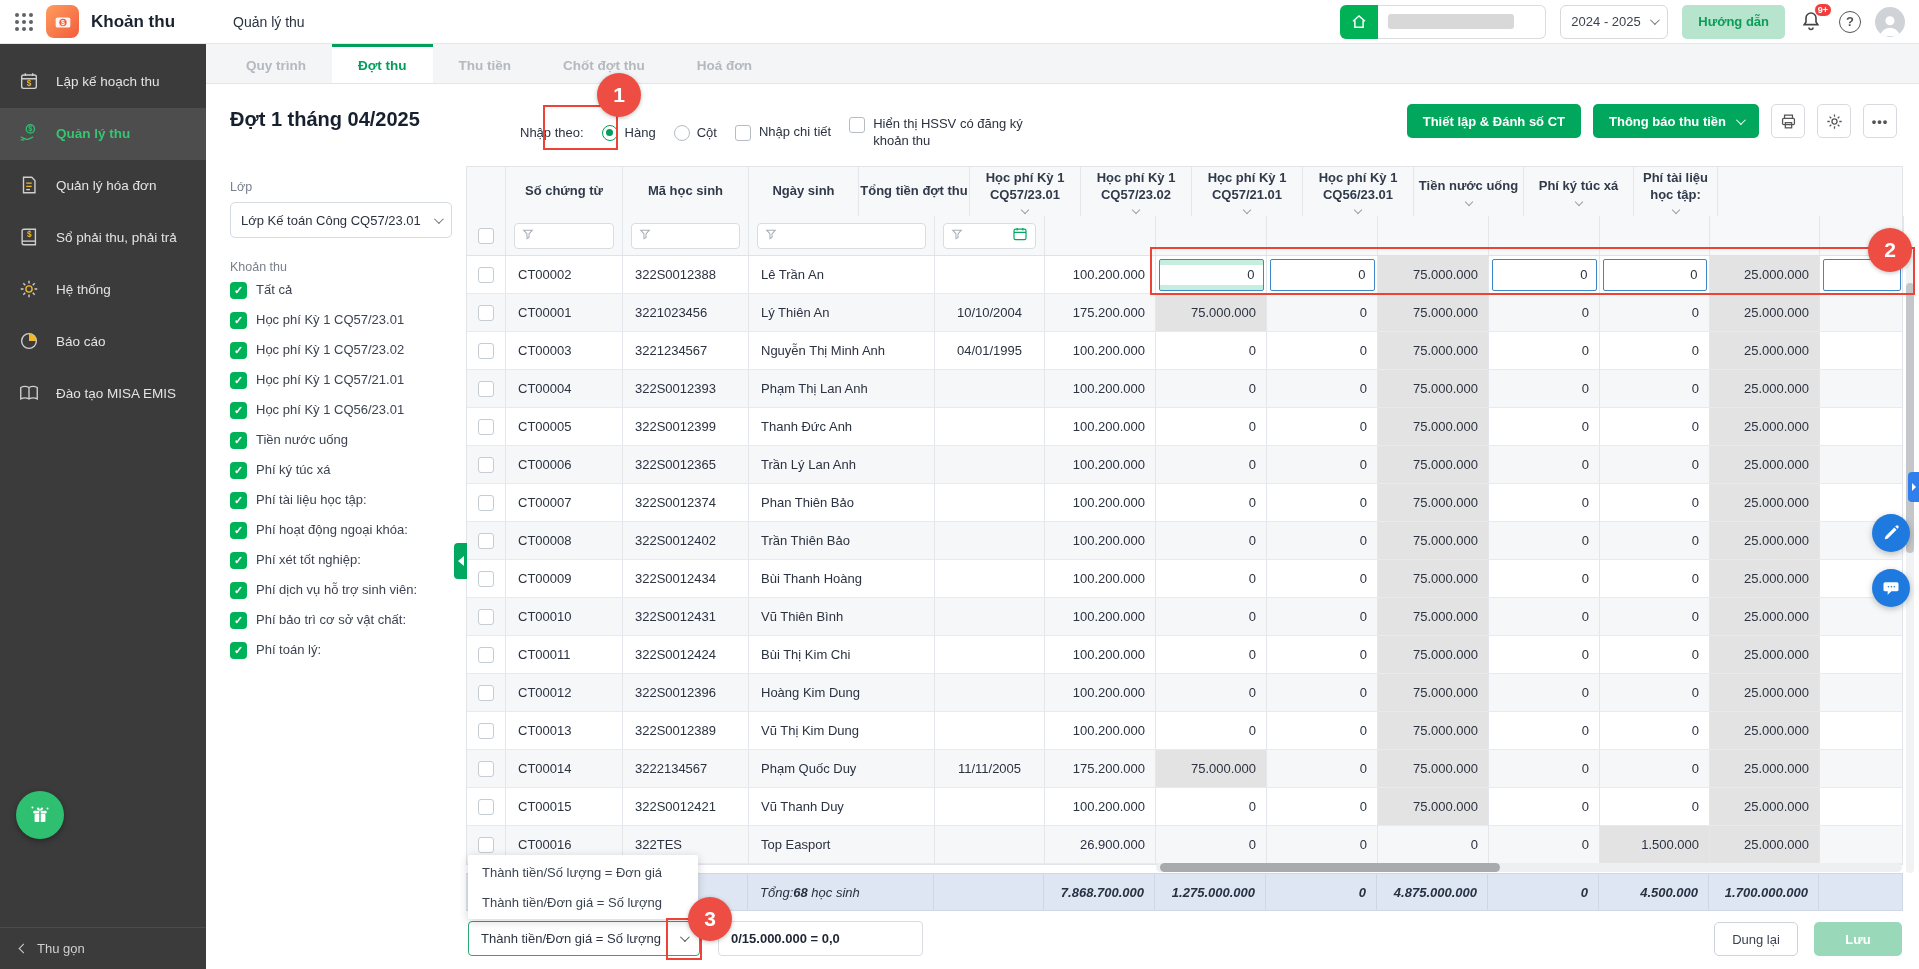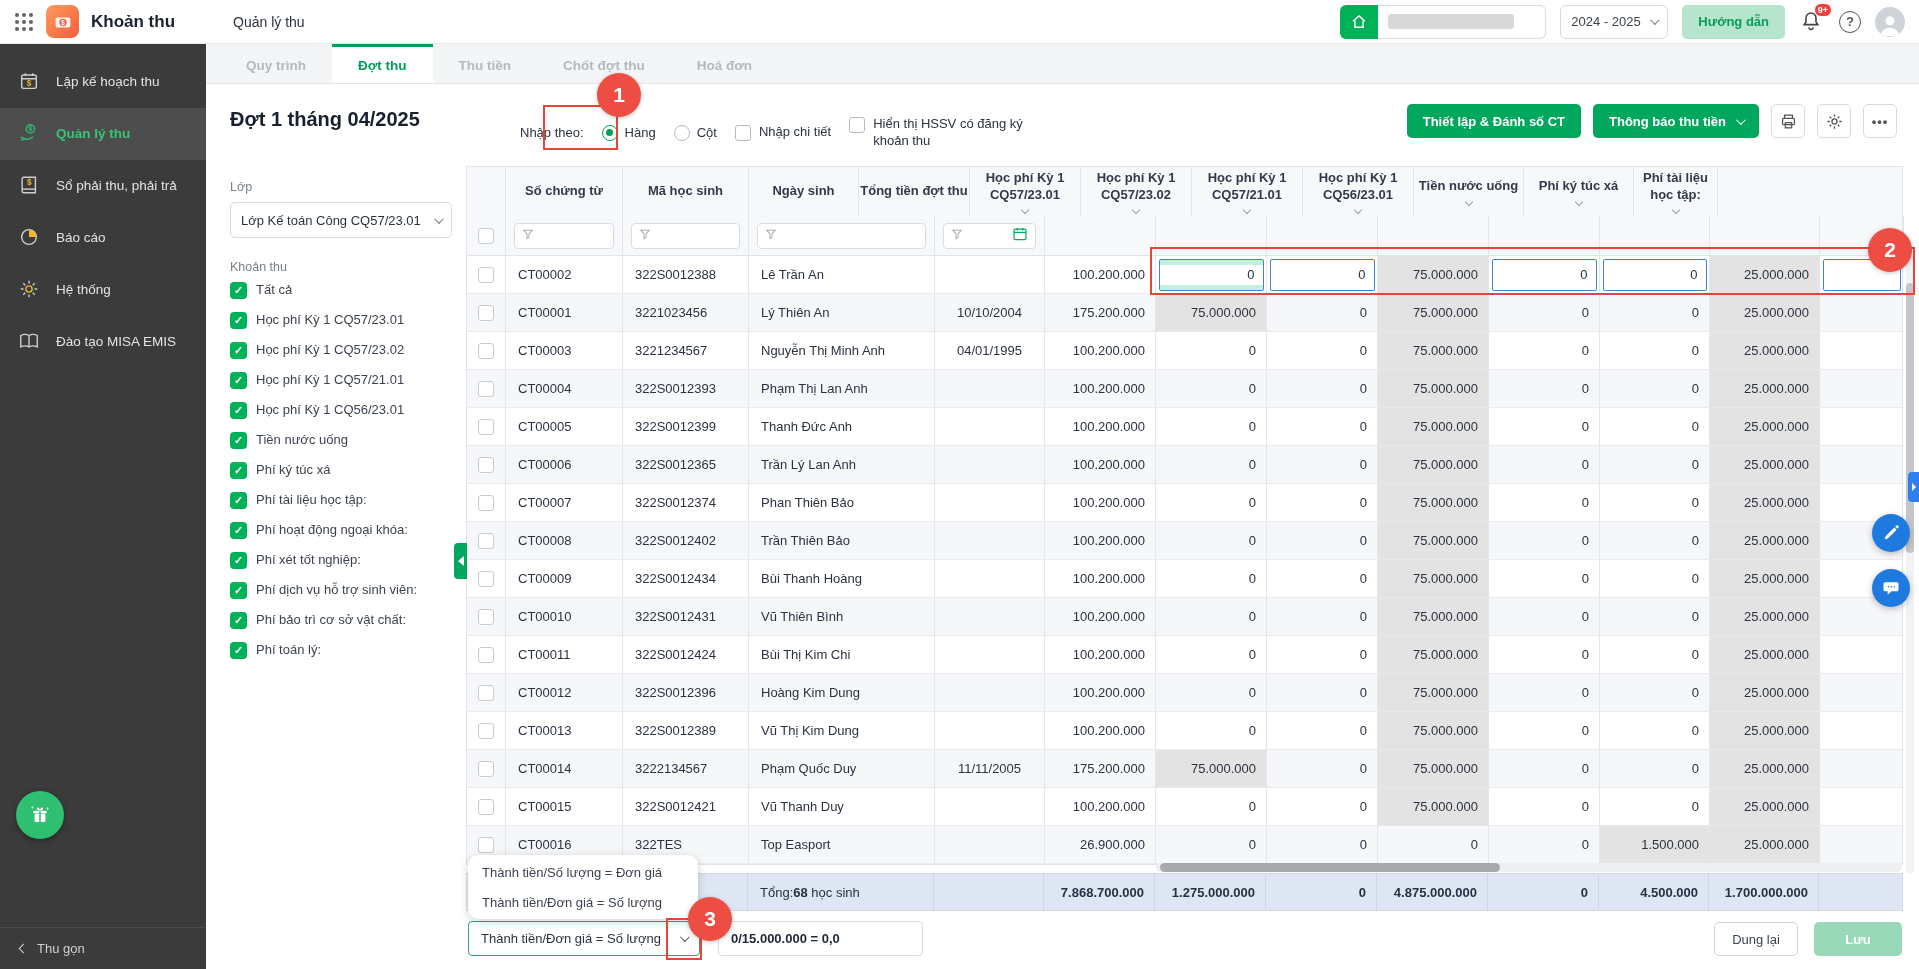--- a/index.html
+++ b/index.html
@@ -115,40 +115,40 @@
   .num { justify-content:flex-end; padding-right:10px; color:#2b3240; }
   .ctr { justify-content:center; }
   .gray { background:#e3e3e3; }
   .cb { width:16px; height:16px; border:1.5px solid #c6ccd4; border-radius:3px; background:#fff; cursor:pointer; }
   .cell-input { margin:2px; height:32px; width:calc(100% - 5px); border:1.5px solid #3e87c9; background:#fff;
     border-radius:2px; display:flex; align-items:center; justify-content:flex-end; padding-right:8px; }
   .cell-input.focus { box-shadow:inset 0 5px 0 rgba(64,198,147,.30), inset 0 -5px 0 rgba(64,198,147,.30); }
   .hscroll { position:absolute; left:690px; top:697px; width:746px; height:9px; background:#edeff1; border-radius:5px; }
   .hscroll .thumb { position:absolute; left:4px; top:0; width:340px; height:9px; background:#a8aaad; border-radius:5px; cursor:pointer; }
   .frow { position:absolute; left:0; top:707px; width:1437px; height:38px; background:#dde6f2;
-    border:1px solid #cfd9e8; border-left:none; border-right:none; }
+    border:1px solid #cfd9e8; border-left:none; border-right:none;font-style:italic; }
   .frow .c { border-right:1px solid #cdd7e5; font-weight:bold; color:#273142; }
   .frow .plain { font-weight:normal; }
   .vscroll { position:absolute; left:1440px; top:89px; width:8px; height:618px; background:#f1f2f3; border-radius:4px; }
   .vscroll .thumb { position:absolute; top:28px; left:0; width:8px; height:270px; background:#c4c6c9; border-radius:4px; cursor:pointer; }
 
   
   .calc-select { position:absolute; left:2px; top:755px; width:232px; height:35px; border:1px solid #2aa970;
     border-radius:4px; background:#fff; display:flex; align-items:center; justify-content:space-between;
     padding:0 12px 0 12px; cursor:pointer; color:#2b3240; z-index:30; }
   .calc-select .chev { border-color:#555; }
   .formula-box { position:absolute; left:252px; top:755px; width:205px; height:35px; border:1px solid #d9dde3;
     border-radius:4px; background:#fff; display:flex; align-items:center; padding-left:12px;
     font-weight:bold; color:#1d2634; z-index:25; }
   .btn-back { position:absolute; left:1248px; top:756px; width:84px; height:34px; background:#fff;
     border:1px solid #cfd4da; border-radius:5px; color:#3c4350; font-size:13px; cursor:pointer; }
   .btn-save { position:absolute; left:1348px; top:756px; width:88px; height:34px; background:#99d8b8;
     border:none; border-radius:5px; color:#fff; font-size:13px; font-weight:bold; }
   .calc-menu { position:absolute; left:2px; top:689px; width:230px; background:#fff; z-index:40;
-    box-shadow:0 2px 10px rgba(0,0,0,.18); border-radius:10px; padding:2px 0; }
+    box-shadow:0 2px 10px rgba(0,0,0,.18); border-radius:2px; padding:2px 0; }
   .calc-menu .opt { height:30px; display:flex; align-items:center; padding:0 14px; color:#3c4350; cursor:pointer; white-space:nowrap; }
 
   
   .ann-rect { position:absolute; border:2.5px solid #ed4337; z-index:50; pointer-events:none; }
   .ann-circle { position:absolute; width:44px; height:44px; border-radius:50%; background:#ee4d43;
     color:#fff; font-size:21px; font-weight:bold; display:flex; align-items:center; justify-content:center;
     z-index:51; pointer-events:none; box-shadow:0 1px 4px rgba(0,0,0,.25); }
   #ann1-rect { left:337px; top:21px; width:75px; height:45px; }
   #ann1-circle { left:391px; top:-11px; }
   #ann2-rect { left:684px; top:81px; width:765px; height:48px; }
@@ -242,39 +242,47 @@
         <span class="ic"><svg viewBox="0 0 24 24" width="22" height="22" fill="none" stroke="#2fbf71" stroke-width="1.5">
             <circle cx="13.5" cy="7.5" r="4.5"></circle>
             <text x="13.5" y="10.3" fill="#2fbf71" stroke="none" font-size="8" font-weight="bold" text-anchor="middle">$</text>
             <path d="M3.5 16.5c2 .5 3.5 2.5 6 2.5 2 0 4-1 6.5-2.5" stroke-linecap="round"></path>
             <path d="M3.5 19.5h2.5" stroke-linecap="round"></path>
           </svg></span>
         <span class="lbl">Quản lý thu</span>
       </div>
       <div class="side-item">
         <span class="ic"><svg viewBox="0 0 24 24" width="22" height="22" fill="none" stroke="#cfcfcf" stroke-width="1.5">
+            <path d="M6 3.5h9l3.5 3.5v13.5H6z"></path>
+            <path d="M9 10h6M9 13.5h6" stroke="#f2b824"></path>
+            <path d="M9 17h4"></path>
+          </svg></span>
+        <span class="lbl">Quản lý hóa đơn</span>
+      </div>
+      <div class="side-item">
+        <span class="ic"><svg viewBox="0 0 24 24" width="22" height="22" fill="none" stroke="#cfcfcf" stroke-width="1.5">
             <path d="M6.5 3.5H19v17H6.5a2 2 0 0 1-2-2v-13a2 2 0 0 1 2-2z"></path>
             <path d="M4.5 16.5H19"></path>
             <text x="12.4" y="12.5" fill="#f2b824" stroke="none" font-size="9" font-weight="bold" text-anchor="middle">$</text>
           </svg></span>
         <span class="lbl">Sổ phải thu, phải trả</span>
+      </div>
+      <div class="side-item">
+        <span class="ic"><svg viewBox="0 0 24 24" width="22" height="22" fill="none">
+            <circle cx="12" cy="12" r="3.4" stroke="#f2b824" stroke-width="1.5"></circle>
+            <path d="M12 3v3M12 18v3M3 12h3M18 12h3M5.8 5.8l2.1 2.1M16.1 16.1l2.1 2.1M18.2 5.8l-2.1 2.1M7.9 16.1l-2.1 2.1" stroke="#cfcfcf" stroke-width="1.5"></path>
+          </svg></span>
+        <span class="lbl">Hệ thống</span>
       </div>
       <div class="side-item">
         <span class="ic"><svg viewBox="0 0 24 24" width="22" height="22">
             <circle cx="12" cy="12" r="8" fill="none" stroke="#cfcfcf" stroke-width="1.5"></circle>
             <path d="M12 12V4a8 8 0 0 1 8 8z" fill="#f2b824"></path>
           </svg></span>
         <span class="lbl">Báo cáo</span>
-      </div>
-      <div class="side-item">
-        <span class="ic"><svg viewBox="0 0 24 24" width="22" height="22" fill="none">
-            <circle cx="12" cy="12" r="3.4" stroke="#f2b824" stroke-width="1.5"></circle>
-            <path d="M12 3v3M12 18v3M3 12h3M18 12h3M5.8 5.8l2.1 2.1M16.1 16.1l2.1 2.1M18.2 5.8l-2.1 2.1M7.9 16.1l-2.1 2.1" stroke="#cfcfcf" stroke-width="1.5"></path>
-          </svg></span>
-        <span class="lbl">Hệ thống</span>
       </div>
       <div class="side-item">
         <span class="ic"><svg viewBox="0 0 24 24" width="22" height="22" fill="none" stroke="#cfcfcf" stroke-width="1.5">
             <path d="M3 6c3-1.6 6-1.6 9 0 3-1.6 6-1.6 9 0v12.5c-3-1.6-6-1.6-9 0-3-1.6-6-1.6-9 0z"></path>
             <path d="M12 6v12.5"></path>
           </svg></span>
         <span class="lbl">Đào tạo MISA EMIS</span>
       </div>
     </div>
   <div class="promo-circle">

